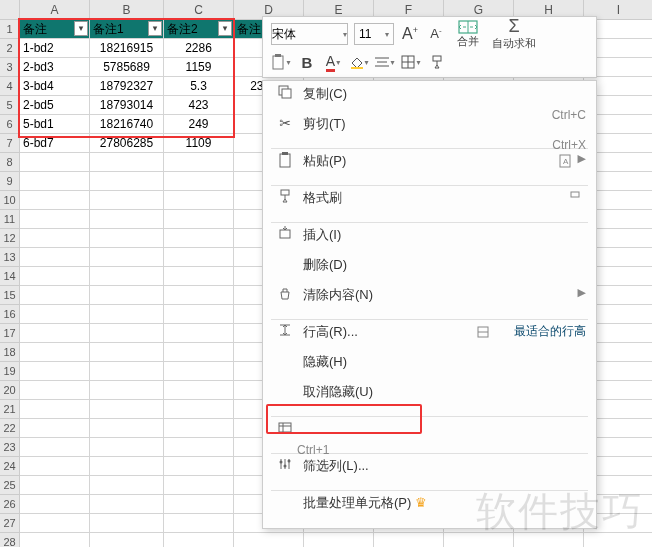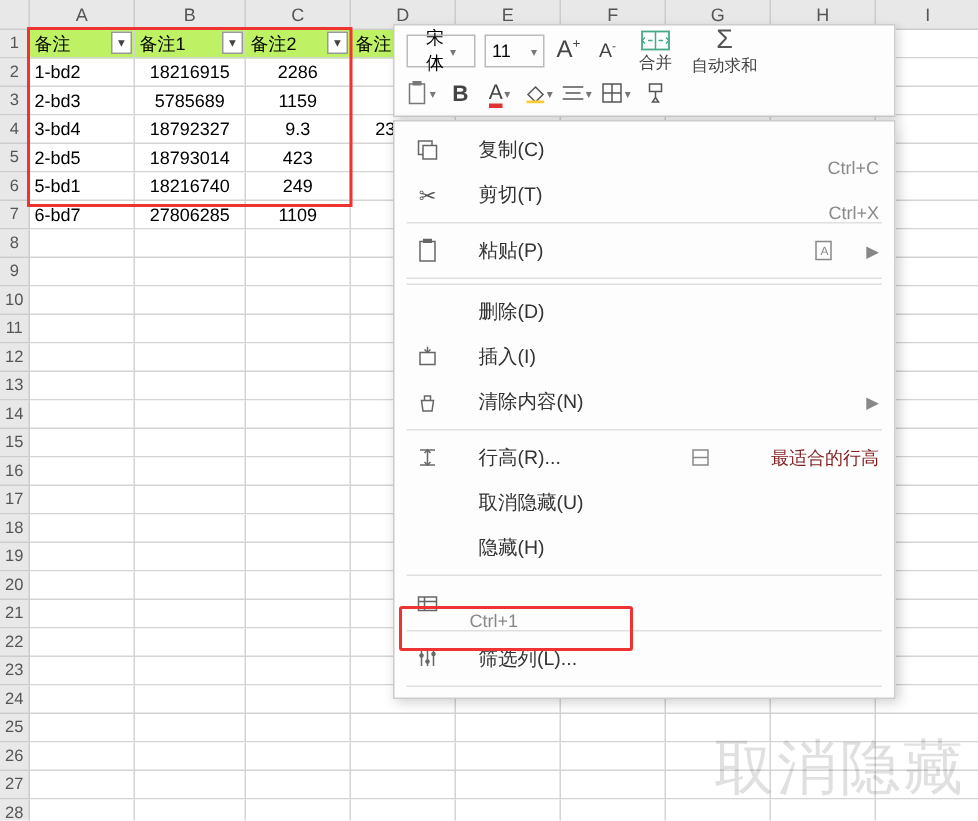--- a/index.html
+++ b/index.html
@@ -4,36 +4,36 @@
 <style>
 * { box-sizing: border-box; margin: 0; padding: 0; }
 body { font-family: "Microsoft YaHei", sans-serif; font-size: 12px; background: #fff; width: 652px; height: 547px; overflow: hidden; position: relative; }
 .grid { position: absolute; top: 0; left: 0; }
 .colhdr-row { display: flex; height: 20px; }
 .corner { width: 20px; height: 20px; background: #e8e8e8; border-right: 1px solid #ccc; border-bottom: 1px solid #ccc; }
 .colhdr { background: #e8e8e8; border-right: 1px solid #ccc; border-bottom: 1px solid #ccc; text-align: center; line-height: 20px; color: #555; font-size: 12px; }
 .row { display: flex; height: 19px; }
 .rowhdr { width: 20px; background: #e8e8e8; border-right: 1px solid #ccc; border-bottom: 1px solid #ccc; text-align: center; line-height: 19px; color: #555; font-size: 11px; }
 .cell { border-right: 1px solid #d4d4d4; border-bottom: 1px solid #d4d4d4; line-height: 19px; padding: 0 3px; background: #fff; font-size: 12px; white-space: nowrap; overflow: hidden; }
-.cell.hdr { background: #bef264; position: relative; padding-right: 16px; }
+.cell.hdr { background: #0f766e; position: relative; padding-right: 16px; }
 .fbtn { position: absolute; right: 1px; top: 1px; width: 14px; height: 15px; border: 1px solid #999; background: #fff; font-size: 9px; line-height: 13px; text-align: center; color: #444; }
 .cell.num { text-align: center; }
 .redbox1 { position: absolute; left: 18px; top: 18px; width: 217px; height: 120px; border: 2px solid #e33; pointer-events: none; }
 .toolbar { position: absolute; left: 262px; top: 16px; width: 335px; height: 62px; background: #fdfdfd; border: 1px solid #ccc; box-shadow: 2px 2px 6px rgba(0,0,0,0.15); padding: 4px 8px; }
 .tb-row1 { display: flex; align-items: center; gap: 6px; height: 26px; }
-.tb-font { border: 1px solid #bbb; height: 22px; width: 46px; padding: 0 12px; font-size: 12px; display: flex; align-items: center; justify-content: space-between; }
+.tb-font { border: 1px solid #bbb; height: 22px; width: 77px; padding: 0 0; font-size: 12px; display: flex; align-items: center; justify-content: space-between; }
 .tb-size { border: 1px solid #bbb; height: 22px; width: 40px; padding: 0 4px; font-size: 12px; display: flex; align-items: center; justify-content: space-between; }
 .tb-a { font-size: 16px; }
 .tb-btn { width: 32px; height: 28px; display: flex; flex-direction: column; align-items: center; justify-content: center; font-size: 11px; color: #444; }
 .tb-ico { width: 22px; height: 18px; display: flex; align-items: center; justify-content: center; }
 .tb-row2 { display: flex; align-items: center; gap: 6px; height: 26px; margin-top: 2px; }
 .tb-i { width: 20px; height: 20px; display: flex; align-items: center; justify-content: center; font-size: 14px; color: #444; }
 .dd { font-size: 8px; color: #777; margin-left: 1px; }
 .menu { position: absolute; left: 262px; top: 80px; width: 335px; background: #fdfdfd; border: 1px solid #ccc; box-shadow: 2px 2px 8px rgba(0,0,0,0.2); padding: 4px 0; }
-.mitem { display: flex; align-items: center; height: 30px; padding: 0 10px; font-size: 13px; color: #333; position: relative; gap: 16px; }
+.mitem { display: flex; height: 30px; padding: 0 10px; font-size: 13px; color: #333; position: relative; }
 .mico { width: 24px; display: flex; justify-content: center; color: #555; font-size: 14px; }
 .mlabel { flex: 1; padding-left: 6px; }
 .mkey { color: #888; font-size: 12px; margin-top: 23px; }
 .marrow { color: #888; font-size: 11px; }
 .mextra { width: 22px; height: 18px; display:flex; align-items:center; justify-content:center; margin-left:6px; }
 .msep { height: 1px; background: #e0e0e0; margin: 3px 8px; }
 .redbox2 { position: absolute; left: 266px; top: 404px; width: 156px; height: 30px; border: 2px solid #e33; border-radius: 2px; pointer-events: none; }
 .watermark { position: absolute; right: 8px; bottom: 8px; font-size: 40px; color: rgba(0,0,0,0.12); font-family: "SimHei", sans-serif; letter-spacing: 2px; }
 .cA{width:70px}.cB{width:74px}.cC{width:70px}.cD{width:70px}.cE{width:70px}.cF{width:70px}.cG{width:70px}.cH{width:70px}.cI{width:70px}
 svg { display: block; }
@@ -88,21 +88,21 @@
         <div class="cell cE"></div>
         <div class="cell cF"></div>
         <div class="cell cG"></div>
         <div class="cell cH"></div>
         <div class="cell cI"></div>
       </div>
       <div class="row">
         <div class="rowhdr">4</div>
         <div class="cell cA">3-bd4</div>
         <div class="cell cB num">18792327</div>
-        <div class="cell cC num">9.3</div>
+        <div class="cell cC num">5.3</div>
         <div class="cell cD num">232.16</div>
         <div class="cell cE"></div>
         <div class="cell cF"></div>
         <div class="cell cG"></div>
         <div class="cell cH"></div>
         <div class="cell cI"></div>
       </div>
       <div class="row">
         <div class="rowhdr">5</div>
         <div class="cell cA">2-bd5</div>
@@ -501,34 +501,48 @@
     <div class="mlabel">粘贴(P)</div>
     <div class="mextra">
         <svg width="16" height="14">
           <rect x="1" y="1" width="10" height="12" fill="none" stroke="#888"></rect>
           <text x="4" y="10" font-size="8" fill="#888">A</text>
         </svg>
       </div>
     <div class="marrow">▶</div>
   </div>
   <div class="msep"></div>
+  <div class="mitem">
+    <div class="mico">
+        <svg width="14" height="14">
+          <rect x="3" y="1" width="8" height="5" fill="none" stroke="#666"></rect>
+          <path d="M7 6v4l-2 3h4l-2-3" fill="none" stroke="#666"></path>
+        </svg>
+      </div>
+    <div class="mlabel">格式刷</div>
+    <div class="mextra">
+        <svg width="14" height="14">
+          <rect x="3" y="1" width="8" height="5" fill="none" stroke="#888"></rect>
+        </svg>
+      </div>
+  </div>
   <div class="msep"></div>
-  <div class="mitem">
-    <div class="mico"></div>
-    <div class="mlabel">删除(D)</div>
-  </div>
   <div class="mitem">
     <div class="mico">
         <svg width="14" height="14">
           <rect x="2" y="4" width="10" height="8" fill="none" stroke="#666"></rect>
           <line x1="7" y1="0" x2="7" y2="4" stroke="#666"></line>
           <path d="M5 2l2 2 2-2" fill="none" stroke="#666"></path>
         </svg>
       </div>
     <div class="mlabel">插入(I)</div>
+  </div>
+  <div class="mitem">
+    <div class="mico"></div>
+    <div class="mlabel">删除(D)</div>
   </div>
   <div class="mitem">
     <div class="mico">
         <svg width="14" height="14">
           <path d="M3 6h8l-1 7H4z M5 6V3h4v3" fill="none" stroke="#666"></path>
         </svg>
       </div>
     <div class="mlabel">清除内容(N)</div>
     <div class="marrow">▶</div>
   </div>
@@ -542,29 +556,29 @@
           <path d="M5 4l2-2 2 2M5 10l2 2 2-2" fill="none" stroke="#666"></path>
         </svg>
       </div>
     <div class="mlabel">行高(R)...</div>
     <div class="mextra">
         <svg width="14" height="14">
           <rect x="2" y="2" width="10" height="10" fill="none" stroke="#888"></rect>
           <line x1="2" y1="7" x2="12" y2="7" stroke="#888"></line>
         </svg>
       </div>
-    <div style="color:#7f1d1d;font-size:12px;margin-left:20px">最适合的行高</div>
+    <div style="color:#0c4a6e;font-size:12px;margin-left:20px">最适合的行高</div>
+  </div>
+  <div class="mitem">
+    <div class="mico"></div>
+    <div class="mlabel">隐藏(H)</div>
   </div>
   <div class="mitem">
     <div class="mico"></div>
     <div class="mlabel">取消隐藏(U)</div>
-  </div>
-  <div class="mitem">
-    <div class="mico"></div>
-    <div class="mlabel">隐藏(H)</div>
   </div>
   <div class="msep"></div>
   <div class="mitem">
     <div class="mico">
         <svg width="14" height="14">
           <rect x="1" y="3" width="12" height="9" fill="none" stroke="#666"></rect>
           <line x1="1" y1="6" x2="13" y2="6" stroke="#666"></line>
           <line x1="5" y1="3" x2="5" y2="12" stroke="#666"></line>
         </svg>
       </div>
@@ -578,17 +592,21 @@
           <line x1="7" y1="2" x2="7" y2="12" stroke="#666"></line>
           <line x1="11" y1="2" x2="11" y2="12" stroke="#666"></line>
           <circle cx="3" cy="5" r="1.5" fill="#666"></circle>
           <circle cx="7" cy="9" r="1.5" fill="#666"></circle>
           <circle cx="11" cy="4" r="1.5" fill="#666"></circle>
         </svg>
       </div>
     <div class="mlabel">筛选列(L)...</div>
   </div>
   <div class="msep"></div>
+  <div class="mitem">
+    <div class="mico"></div>
+    <div class="mlabel"><span>批量处理单元格(P)</span> <span style="color:#f5a623">♛</span></div>
+  </div>
 </div>
 
 <div class="redbox2"></div>
 
-<div class="watermark">取消隐藏</div>
+<div class="watermark">软件技巧</div>
 
 </body></html>

